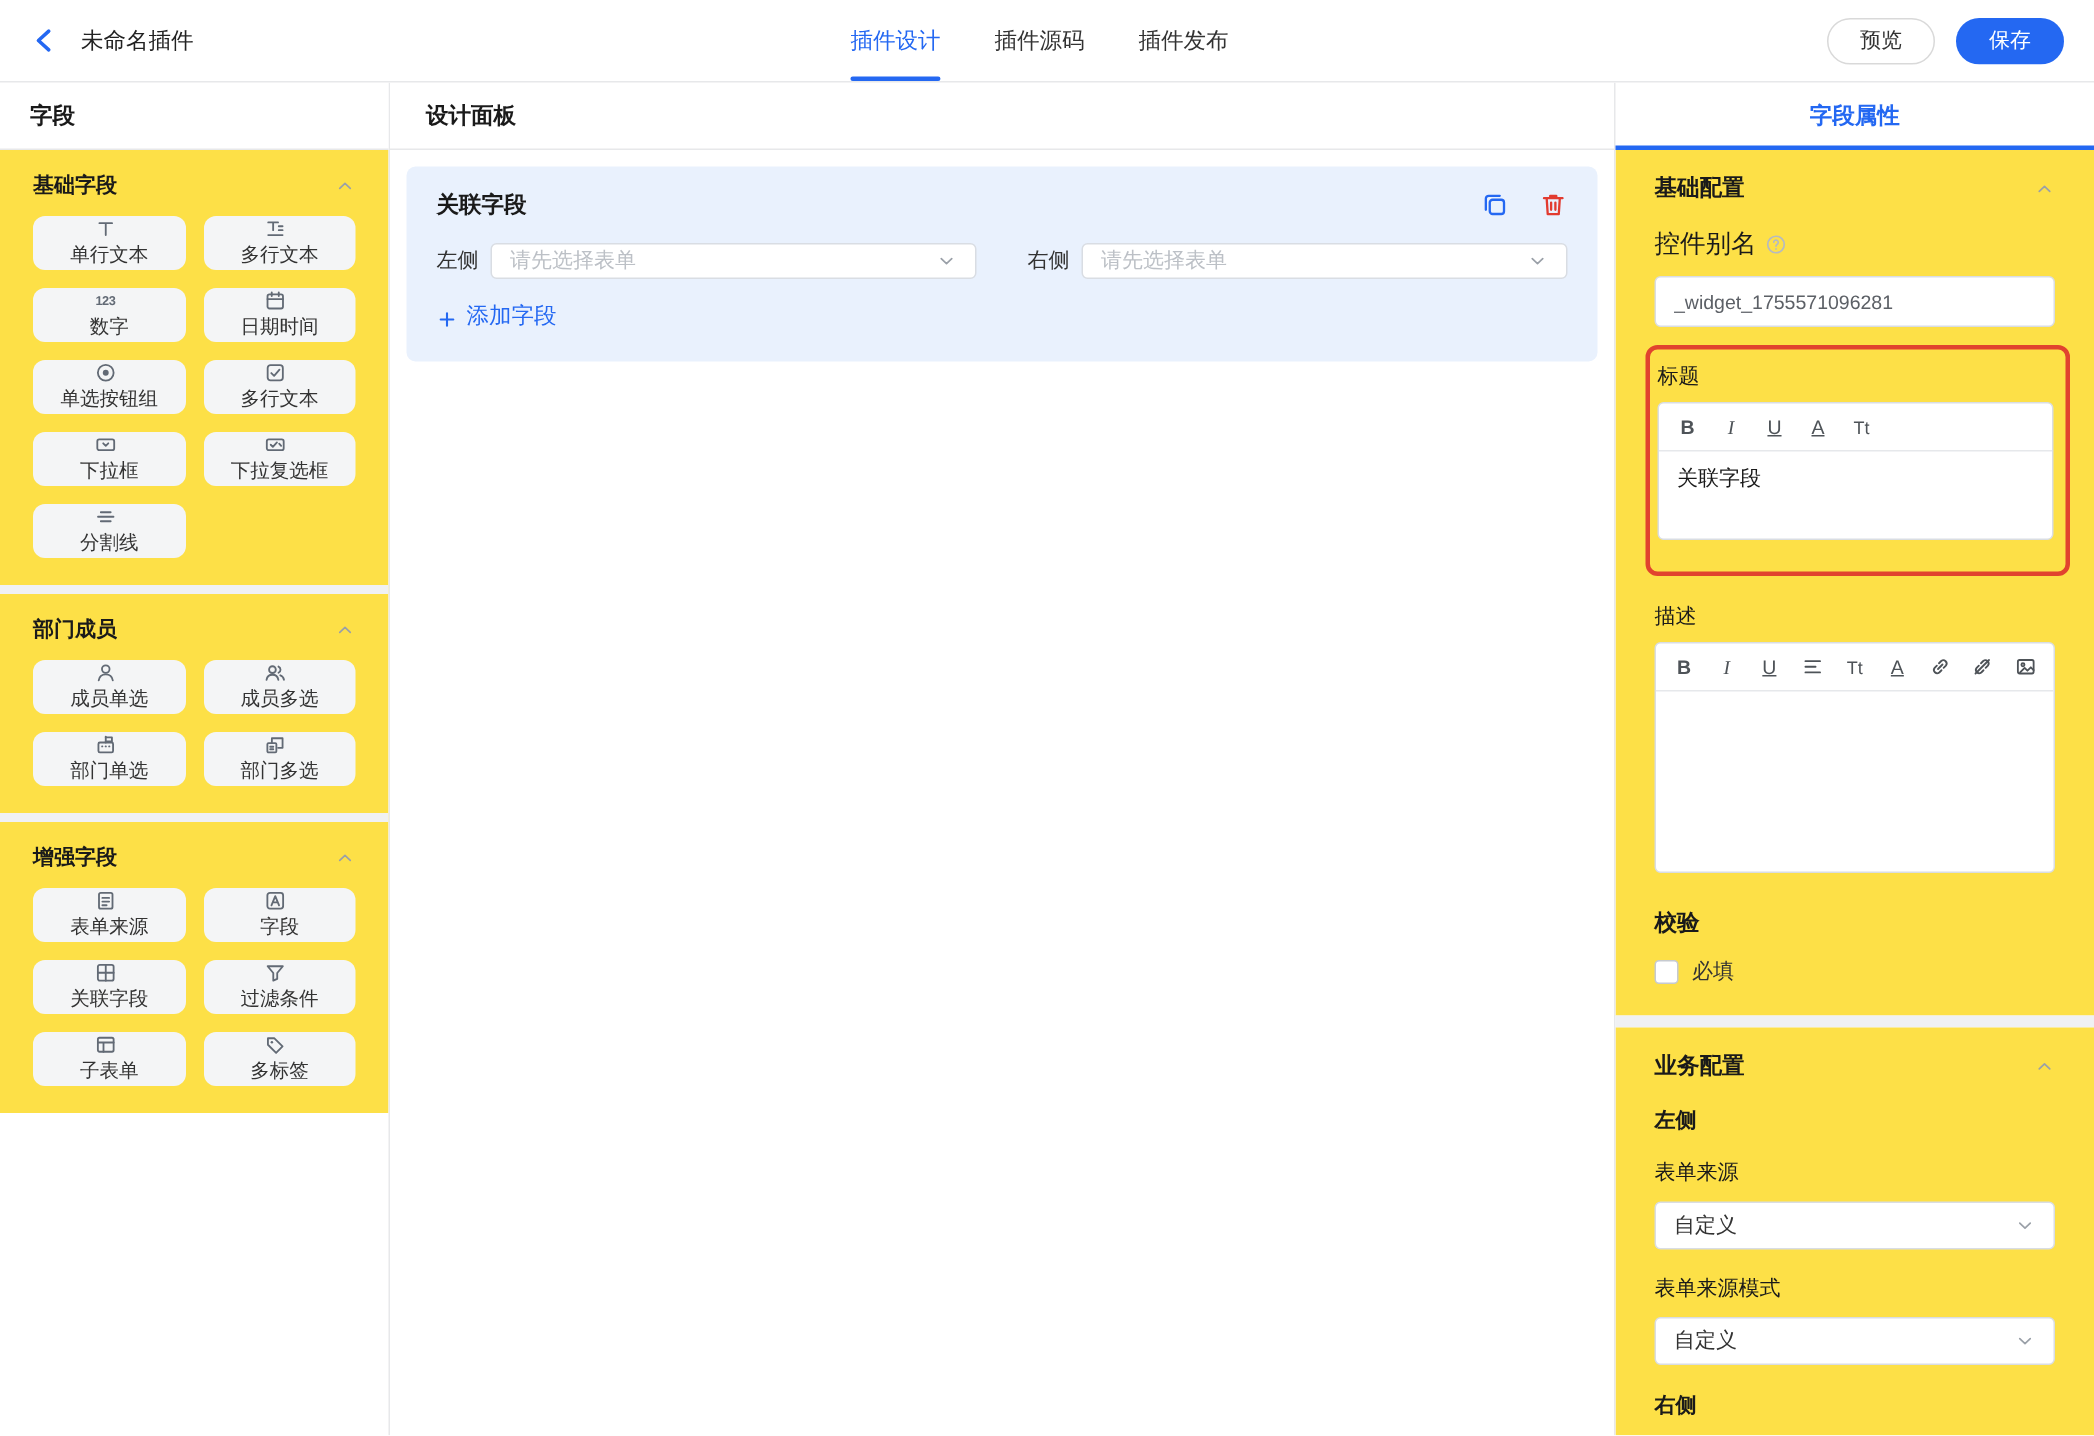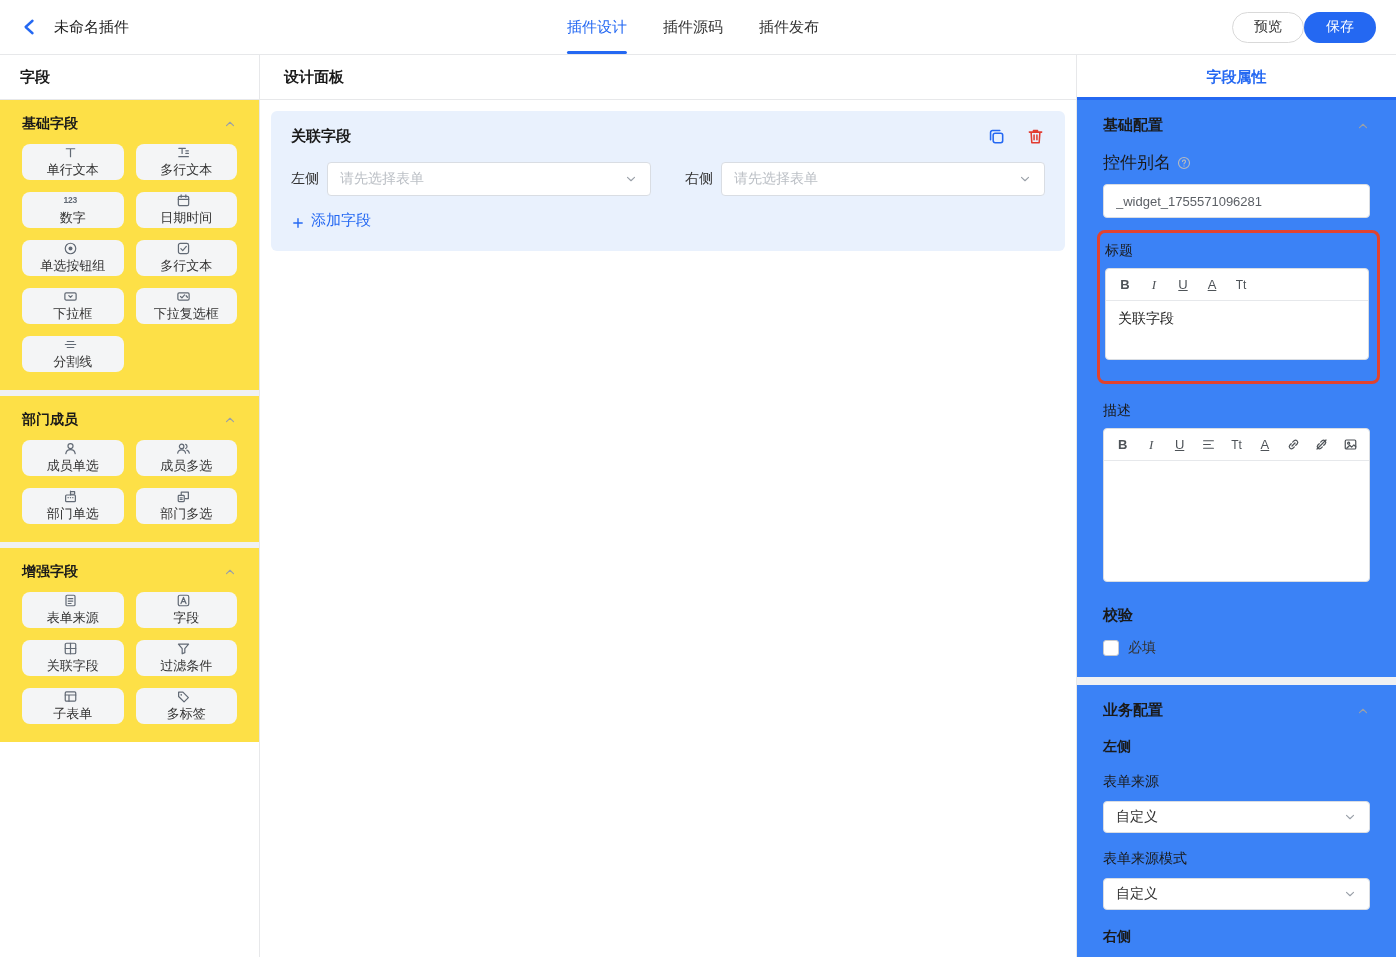--- a/index.html
+++ b/index.html
@@ -15,21 +15,21 @@
   .tb-left { display:flex; align-items:center; gap:14px; }
   .icon { display:inline-flex; align-items:center; justify-content:center; line-height:1; }
   .icon svg { width:16px; height:16px; }
   .back { color:#2468f2; cursor:pointer; }
   .back svg { width:20px; height:20px; stroke-width:1.9px; }
   .tb-title { font-size:15px; font-weight:500; color:#222; }
   .tb-tabs { position:absolute; left:50%; transform:translateX(-52%); top:0; height:100%; display:flex; gap:36px; }
   .tb-tab { display:flex; align-items:center; font-size:15px; color:#333; position:relative; cursor:pointer; white-space:nowrap; }
   .tb-tab.active { color:#2468f2; }
   .tb-tab.active::after { content:""; position:absolute; left:0; right:0; bottom:0; height:3px; background:#2468f2; border-radius:2px; }
-  .tb-right { margin-left:auto; display:flex; }
+  .tb-right { margin-left:auto; display:flex; gap:14px; }
   .btn { height:31px; padding:0 21px; border-radius:16px; font-size:14px; border:1px solid transparent; cursor:pointer; background:#fff; font-family:inherit; }
   .btn.ghost { border-color:#d9d9d9; color:#333; }
   .btn.primary { background:#2468f2; color:#fff; }
 
   
   .cols { flex:1; display:flex; min-height:0; }
   .col-head { height:45px; flex:none; display:flex; align-items:center; padding:0 20px; border-bottom:1px solid #e7e8ea; font-size:15px; font-weight:600; color:#1a1a1a; background:#fff; }
 
   
   .left { width:260px; flex:none; border-right:1px solid #e7e8ea; display:flex; flex-direction:column; background:#fff; }
@@ -60,36 +60,36 @@
   .fc-top { display:flex; align-items:center; justify-content:space-between; }
   .fc-title { font-size:15px; font-weight:600; color:#1a1a1a; }
   .fc-actions { display:flex; gap:20px; }
   .act { cursor:pointer; }
   .act svg { width:19px; height:19px; }
   .act.copy { color:#2468f2; }
   .act.del { color:#e23b30; }
   .fc-row { display:flex; gap:34px; margin-top:16px; }
   .fc-half { flex:1; display:flex; align-items:center; min-width:0; }
   .fc-label { font-size:14px; color:#333; margin-right:8px; white-space:nowrap; }
-  .select { height:34px; background:#fff; border:1px solid #d9dde3; border-radius:4px; display:flex; align-items:center; padding:0 12px; cursor:pointer; min-width:0; }
+  .select { height:24px; background:#fff; border:1px solid #d9dde3; border-radius:4px; display:flex; align-items:center; padding:0 12px; cursor:pointer; min-width:0; }
   .fc-half .select { flex:1; }
   .select .ph { color:#bcc0c6; font-size:14px; flex:1; overflow:hidden; white-space:nowrap; }
   .select .val { color:#333; font-size:14px; flex:1; overflow:hidden; white-space:nowrap; }
   .select .chev { margin-left:8px; flex:none; }
   .add-field { margin-top:15px; display:inline-flex; align-items:flex-end; gap:6px; color:#2468f2; font-size:15px; cursor:pointer; }
   .add-field svg { width:14px; height:14px; stroke-width:1.6px; }
 
   
   .right { width:320px; flex:none; border-left:1px solid #e7e8ea; display:flex; flex-direction:column; background:#fff; }
   .r-tabs { height:45px; flex:none; display:flex; border-bottom:1px solid #e7e8ea; }
   .r-tab { flex:1; display:flex; align-items:center; justify-content:center; font-size:15px; font-weight:600; color:#1a1a1a; position:relative; cursor:pointer; }
   .r-tab.active { color:#2468f2; }
   .r-tab.active::after { content:""; position:absolute; left:0; right:0; bottom:-1px; height:3px; background:#2468f2; }
   .r-body { flex:1; overflow:hidden; }
-  .r-sec { padding:16px 26px 20px; background:#3b82f6; }
+  .r-sec { padding:16px 26px 20px; background:#fde047; }
   .sec-head { display:flex; align-items:center; justify-content:space-between; }
   .sec-title { font-size:15px; font-weight:600; }
   .lbl-row { display:flex; align-items:center; gap:6px; margin-top:16px; font-size:17px; color:#1a1a1a; }
   .help { color:#b6bac0; }
   .help svg { width:14px; height:14px; }
   .tx { margin-top:10px; width:100%; height:34px; border:1px solid #d9dde3; border-radius:4px; padding:0 12px; font-size:13px; color:#5c6066; font-family:inherit; background:#fff; outline:none; }
   .annotated { border:3px solid #e1432e; border-radius:8px; margin:12px -10px 0 -6px; padding:9px 8px 21px 5px; }
   .lbl { font-size:14px; color:#1a1a1a; margin:18px 0 8px; }
   .annotated .lbl { margin-top:0; }
   .editor { border:1px solid #d9dde3; border-radius:4px; overflow:hidden; background:#fff; }

